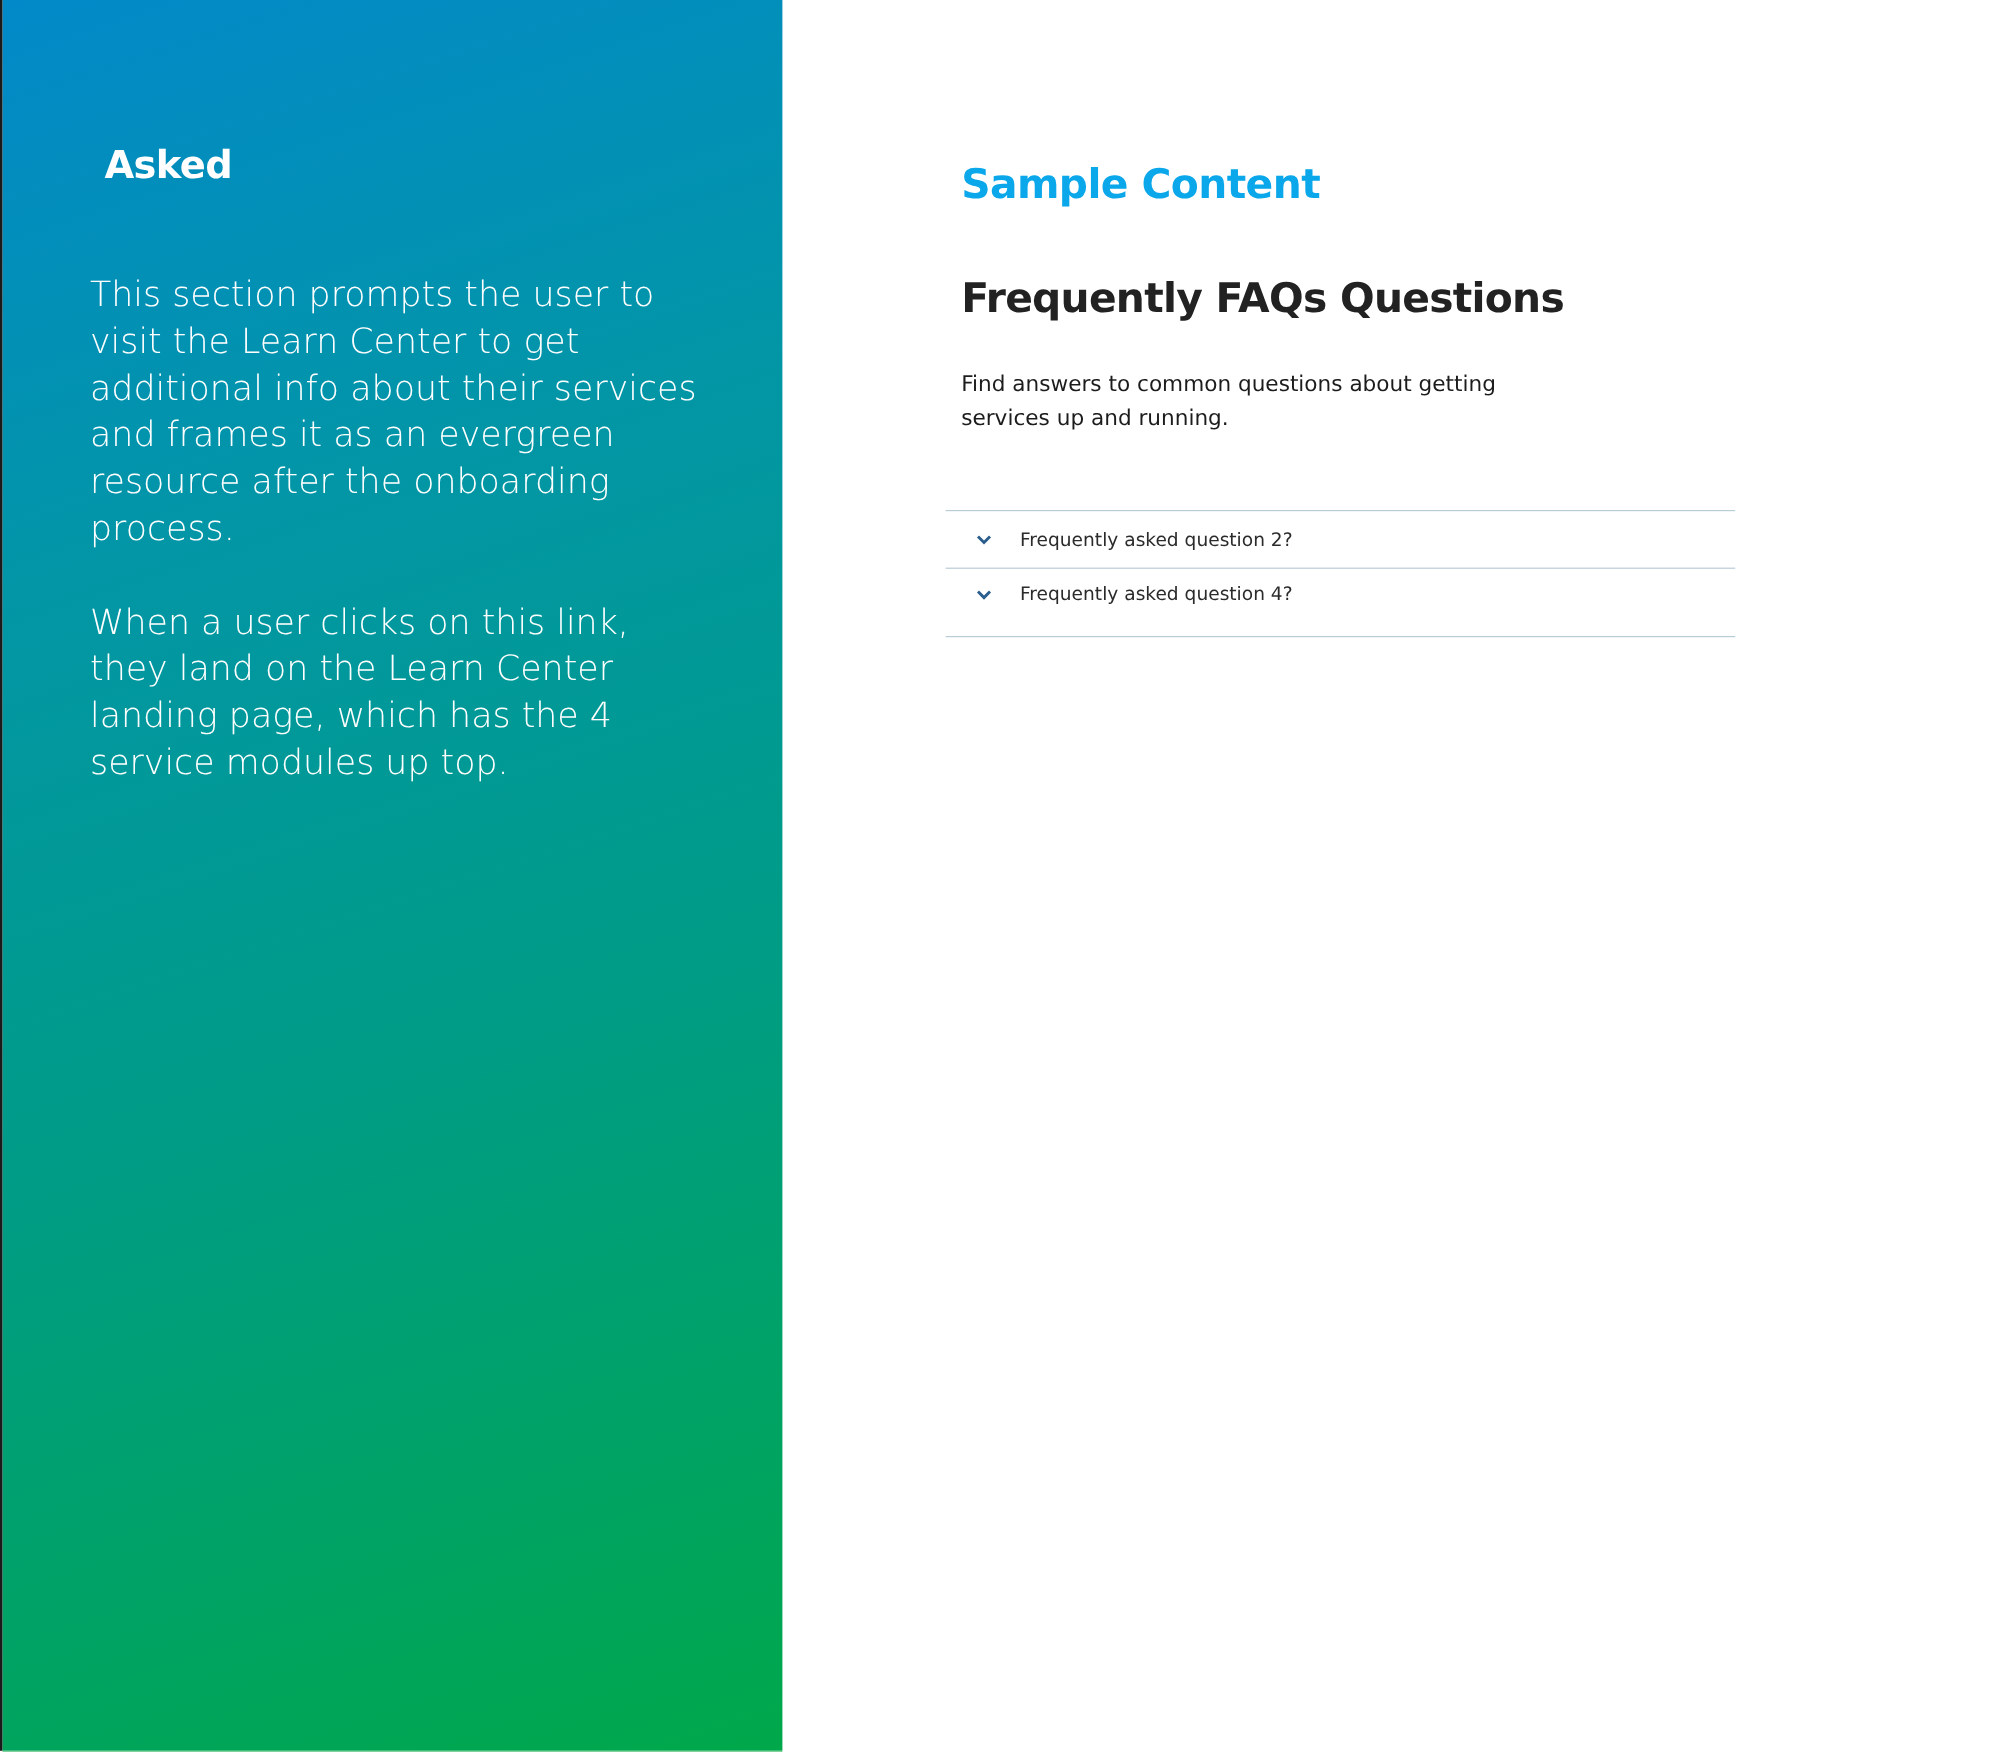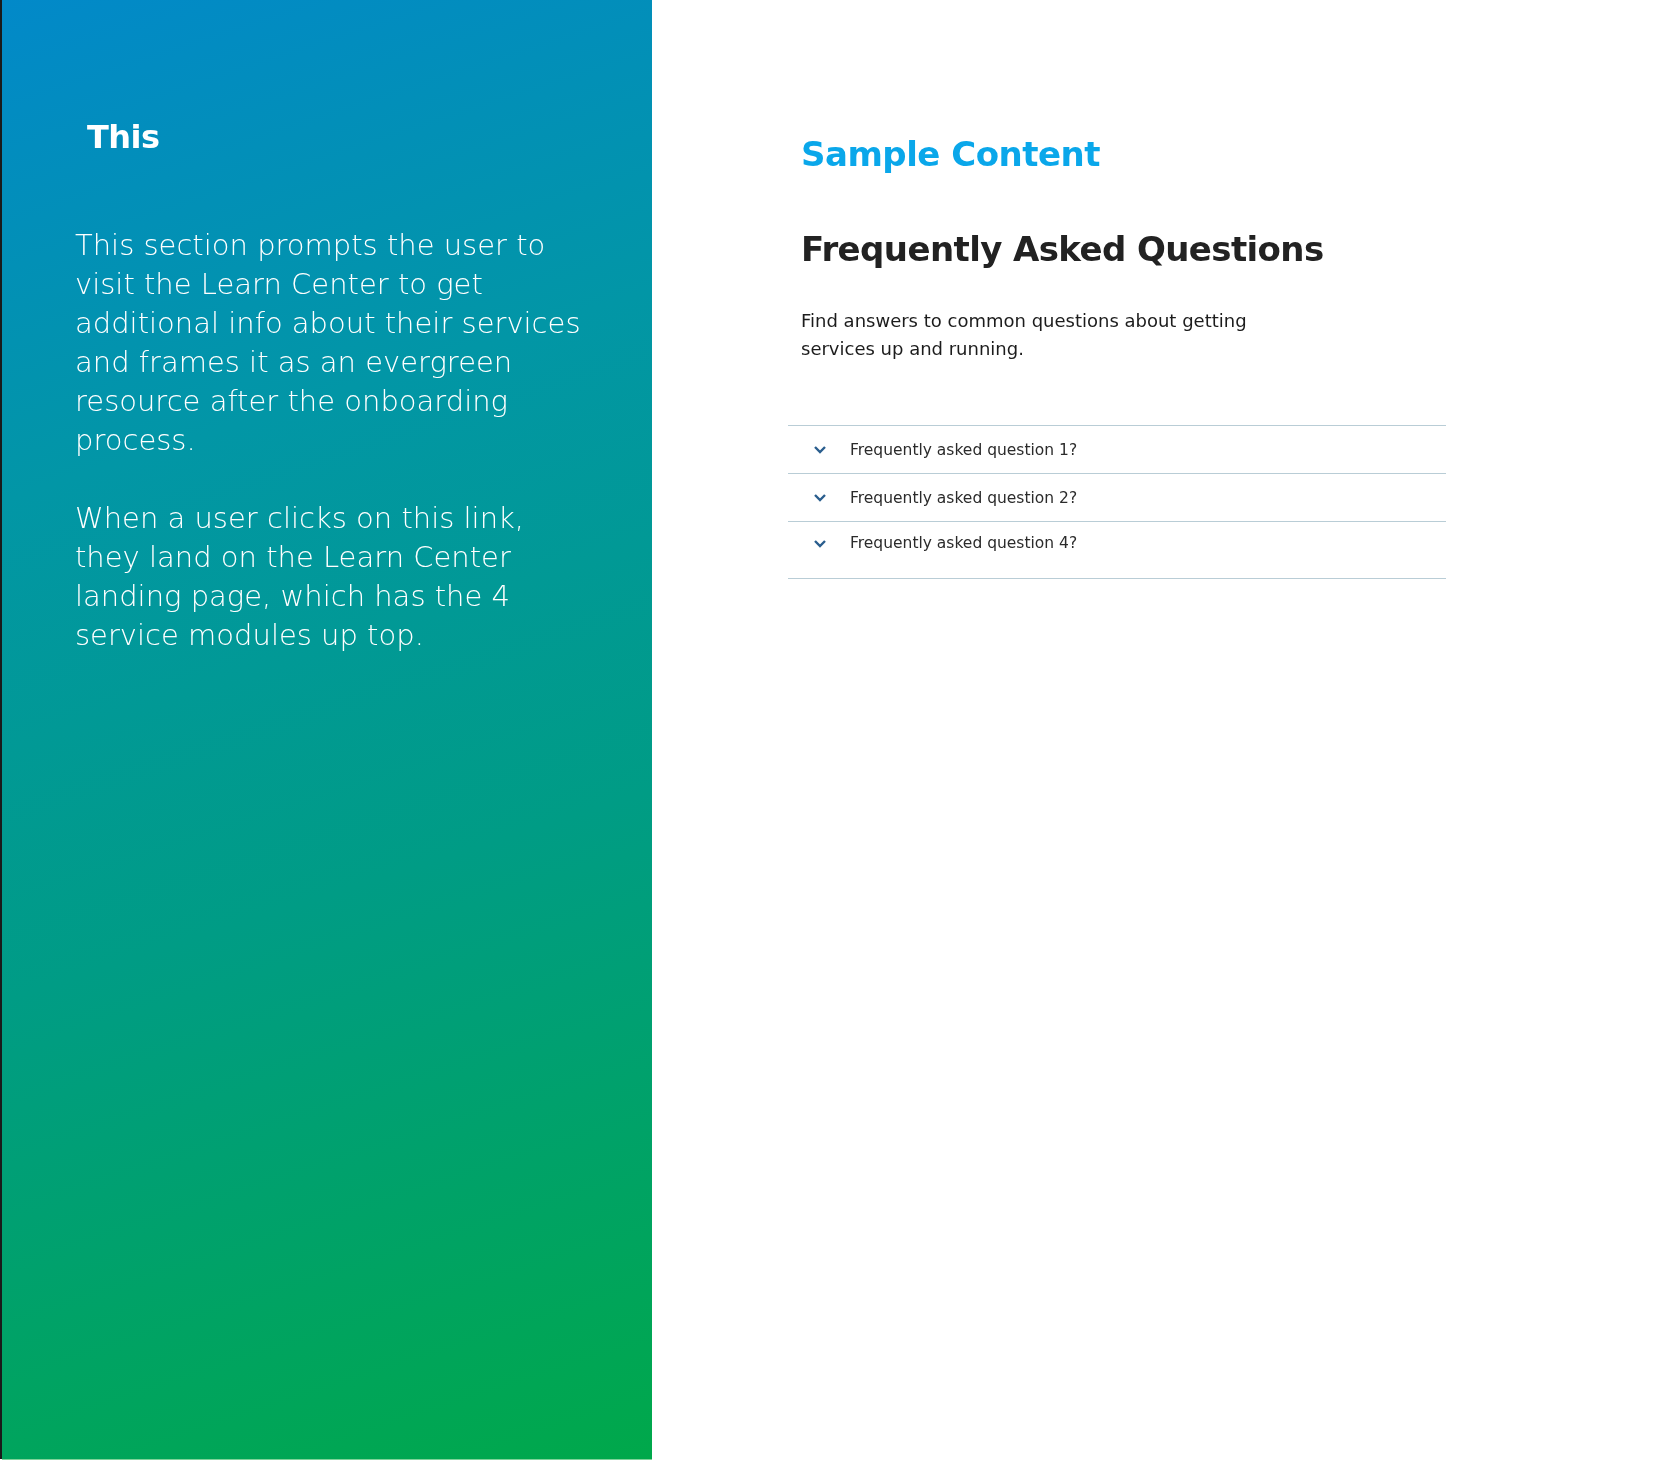--- a/index.html
+++ b/index.html
@@ -58,41 +58,33 @@
     }
     .faq-item .q {
       color: #2b2b2b; font-size: 15.5px;
       font-family: "DejaVu Sans", sans-serif;
     }
   </style>
 </head>
 <body>
 
 <div class="left-panel">
-  <div class="left-title">This</div>
+  <div class="left-title">Asked</div>
   <div class="left-body">
     <p>This section prompts the user to visit the Learn Center to get additional info about their services and frames it as an evergreen resource after the onboarding process.</p>
     <p>When a user clicks on this link, they land on the Learn Center landing page, which has the 4 service modules up top.</p>
   </div>
 </div>
 <div class="left-bottom-line"></div>
 
 <div class="right-kicker">Sample Content</div>
-<div class="right-title">Frequently Asked Questions</div>
+<div class="right-title">Frequently FAQs Questions</div>
 <div class="right-desc">Find answers to common questions about getting services up and running.</div>
 
 <div class="faq-list">
-  <div class="faq-item" style="height:48px">
-    <span class="chev">
-      <svg width="14" height="10" viewBox="0 0 14 10">
-          <path d="M2 2 L7 7 L12 2" fill="none" stroke="#2a5e8e" stroke-width="2.4"></path>
-        </svg>
-    </span>
-    <span class="q">Frequently asked question 1?</span>
-  </div>
   <div class="faq-item" style="height:48px">
     <span class="chev">
       <svg width="14" height="10" viewBox="0 0 14 10">
           <path d="M2 2 L7 7 L12 2" fill="none" stroke="#2a5e8e" stroke-width="2.4"></path>
         </svg>
     </span>
     <span class="q">Frequently asked question 2?</span>
   </div>
   <div class="faq-item" style="height:57px; align-items:flex-start; padding-top:12px">
     <span class="chev" style="margin-top:3px">

